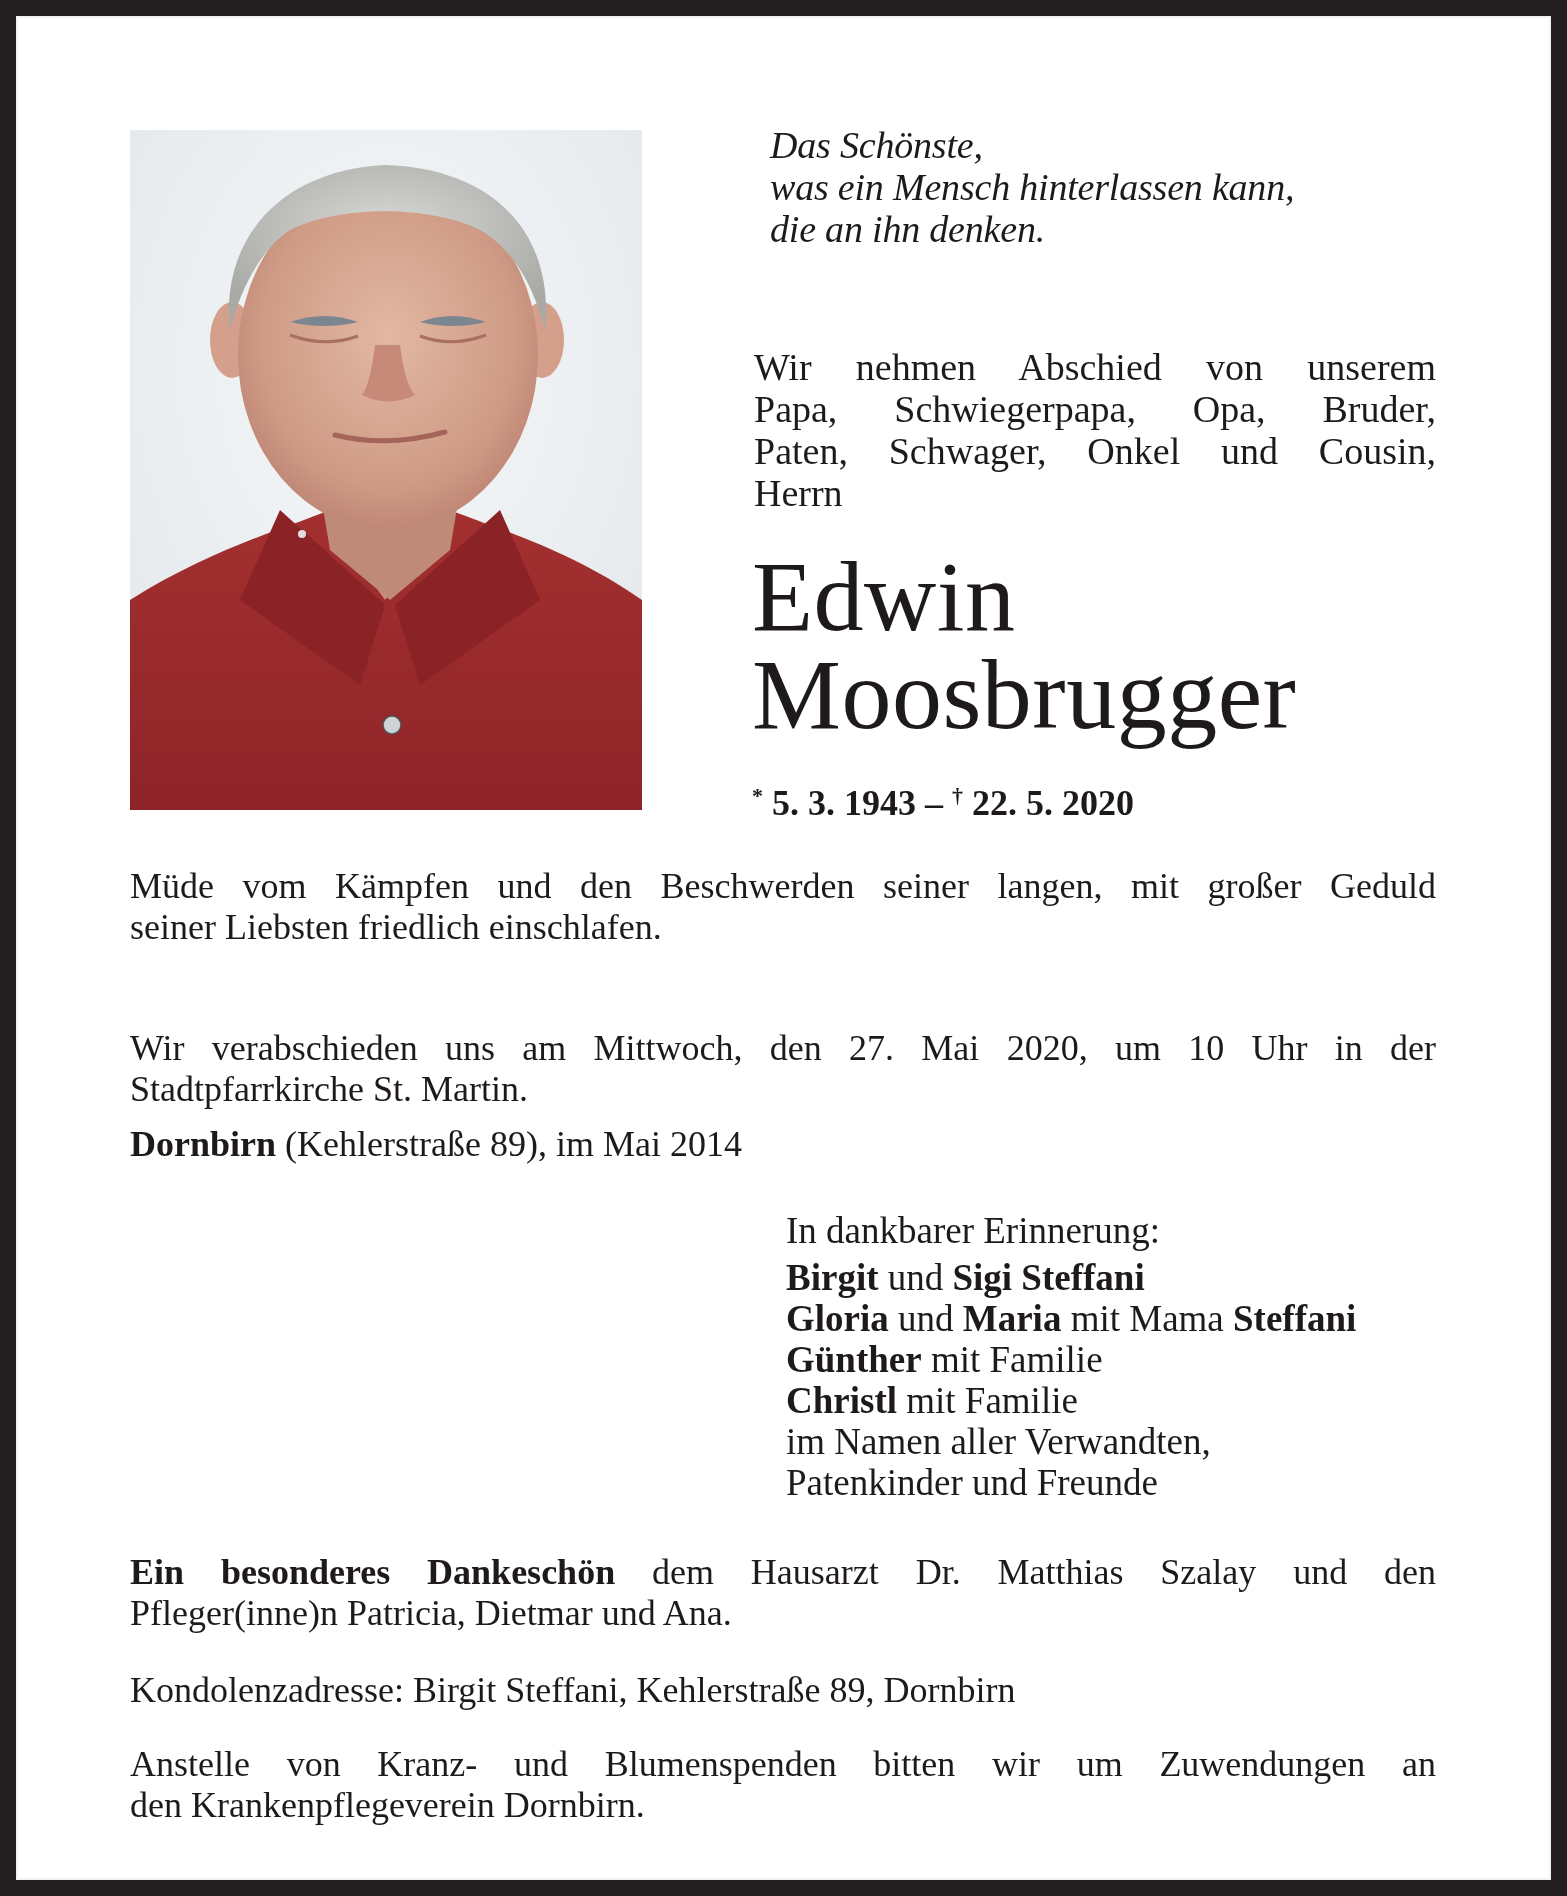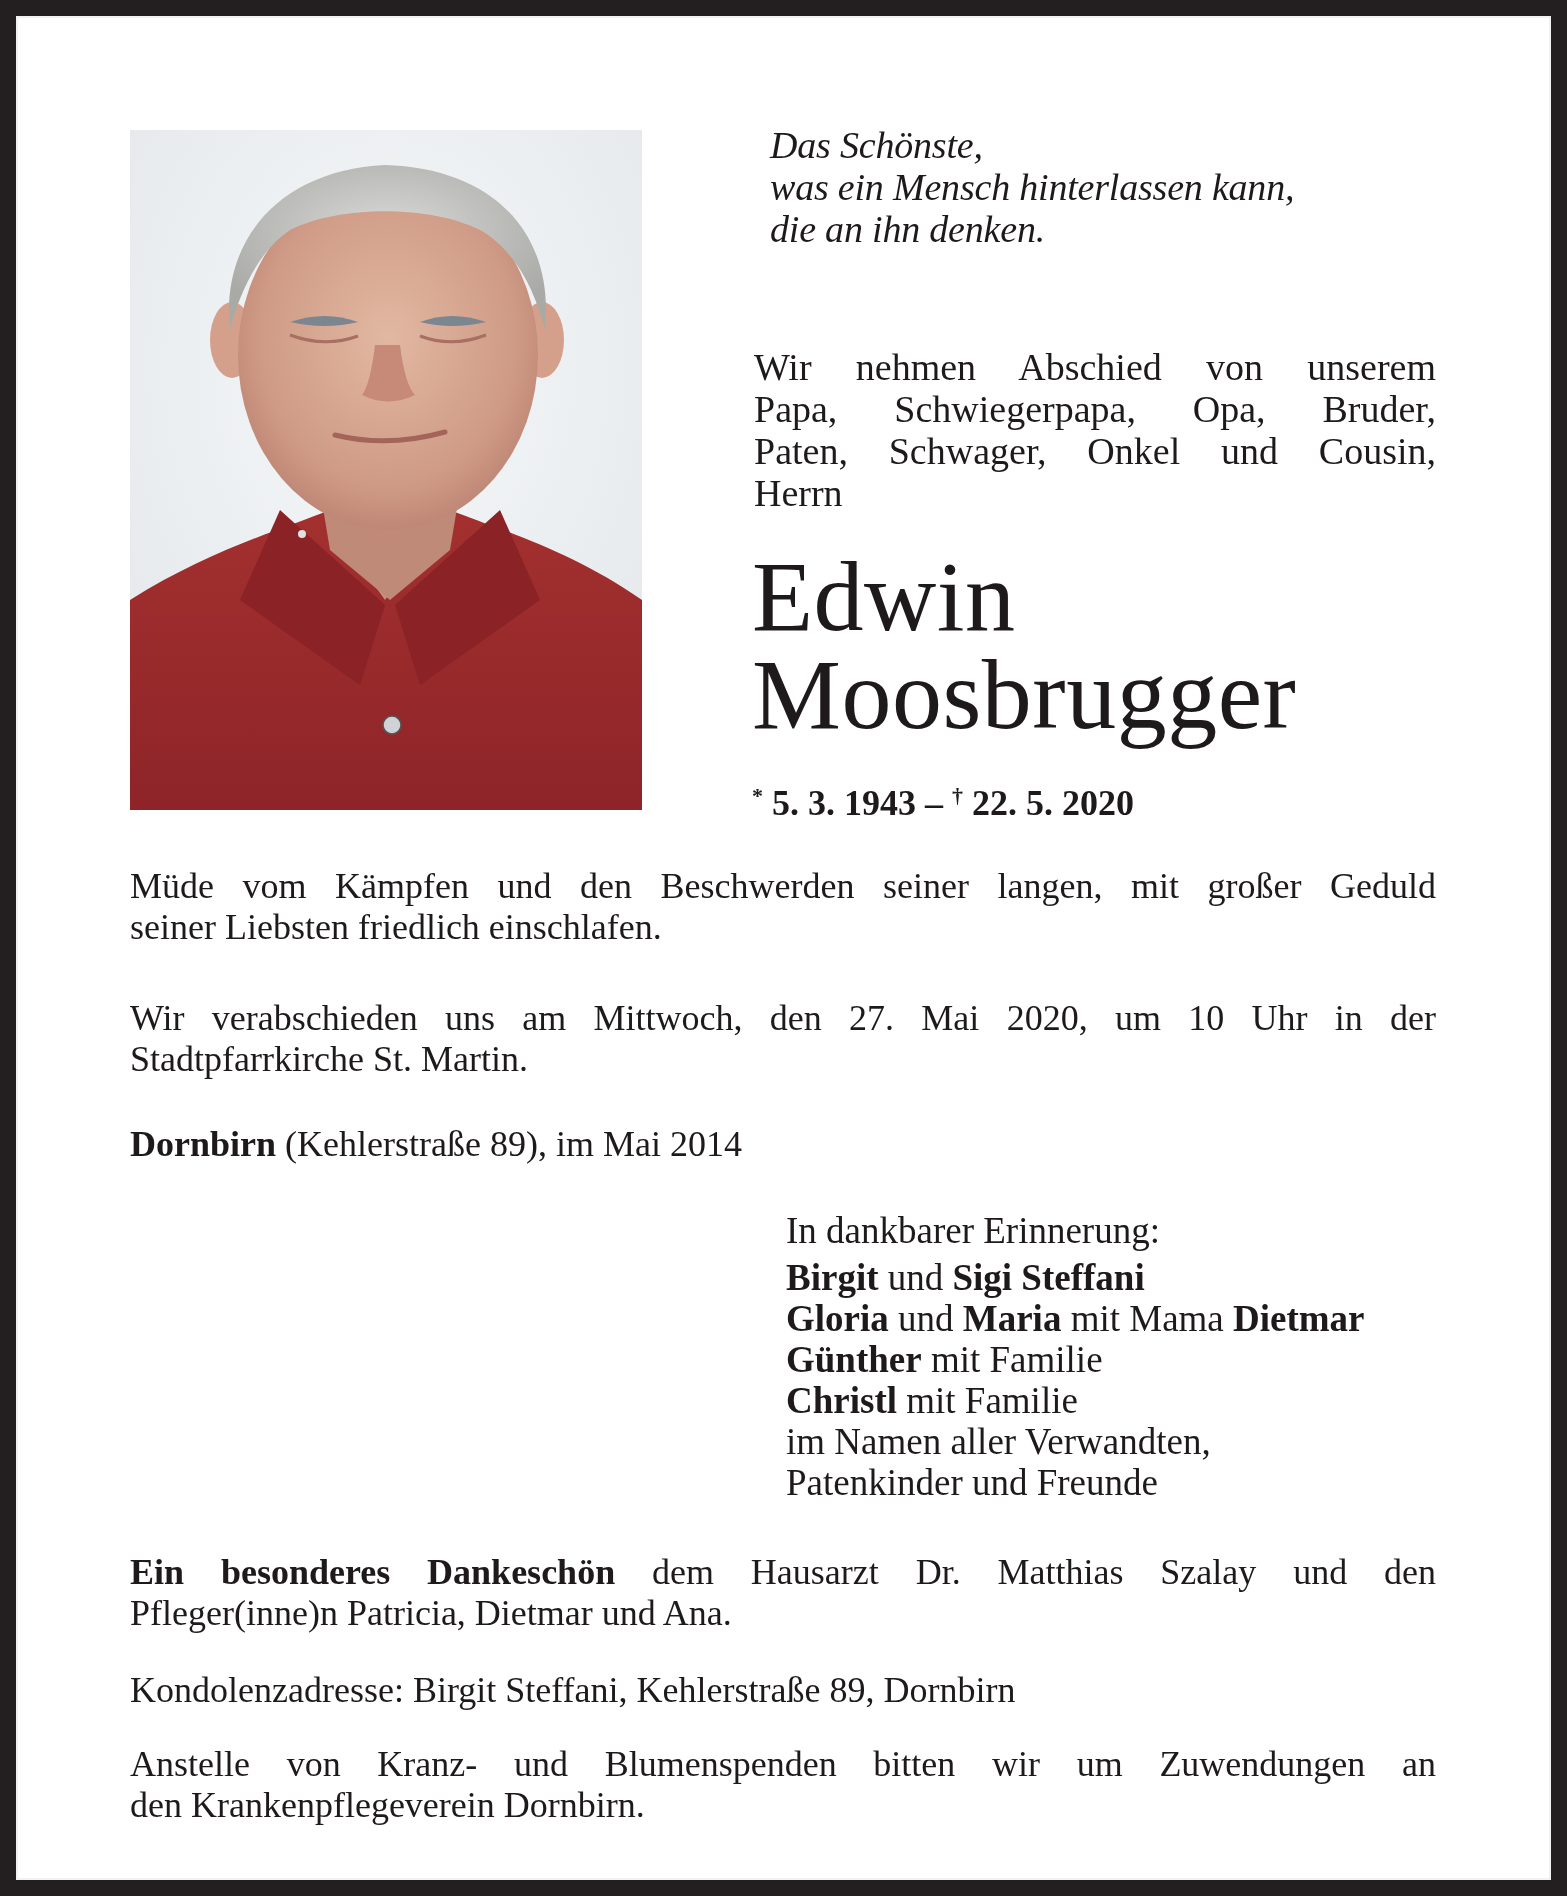--- a/index.html
+++ b/index.html
@@ -94,21 +94,21 @@
       left: 130px;
       width: 1306px;
       font-family: "Liberation Serif", serif;
       font-size: 36px;
       line-height: 41px;
     }
     .jl { display: block; text-align: justify; text-align-last: justify; }
     .ll { display: block; text-align: left; }
 
     .p1 { top: 866px; }
-    .p2 { top: 998px; }
+    .p2 { top: 1028px; }
     .p3 { top: 1124px; white-space: nowrap; }
     .p3 b { font-weight: bold; }
 
     .memory {
       position: absolute;
       left: 754px;
       top: 1210px;
       font-family: "Liberation Serif", serif;
       font-size: 37px;
       line-height: 41px;
@@ -215,21 +215,21 @@
 </div>
 
 <div class="body-text p3">
   <b>Dornbirn</b><span> (Kehlerstraße 89), im Mai 2014</span>
 </div>
 
 <div class="memory">
   <div class="intro">In dankbarer Erinnerung:</div>
   <div id="mourner-lines">
       <div><b>Birgit</b><span> und </span><b>Sigi Steffani</b></div>
-      <div><b>Gloria</b><span> und </span><b>Maria</b><span> mit Mama </span><b>Dietmar</b></div>
+      <div><b>Gloria</b><span> und </span><b>Maria</b><span> mit Mama </span><b>Steffani</b></div>
       <div><b>Günther</b><span> mit Familie</span></div>
       <div><b>Christl</b><span> mit Familie</span></div>
       <div><span>im Namen aller Verwandten,</span></div>
       <div><span>Patenkinder und Freunde</span></div>
     </div>
 </div>
 
 <div class="body-text p4">
   <span class="jl"><b>Ein besonderes Dankeschön</b><span> dem Hausarzt Dr. Matthias Szalay und den</span></span>
   <span class="ll">Pfleger(inne)n Patricia, Dietmar und Ana.</span>

